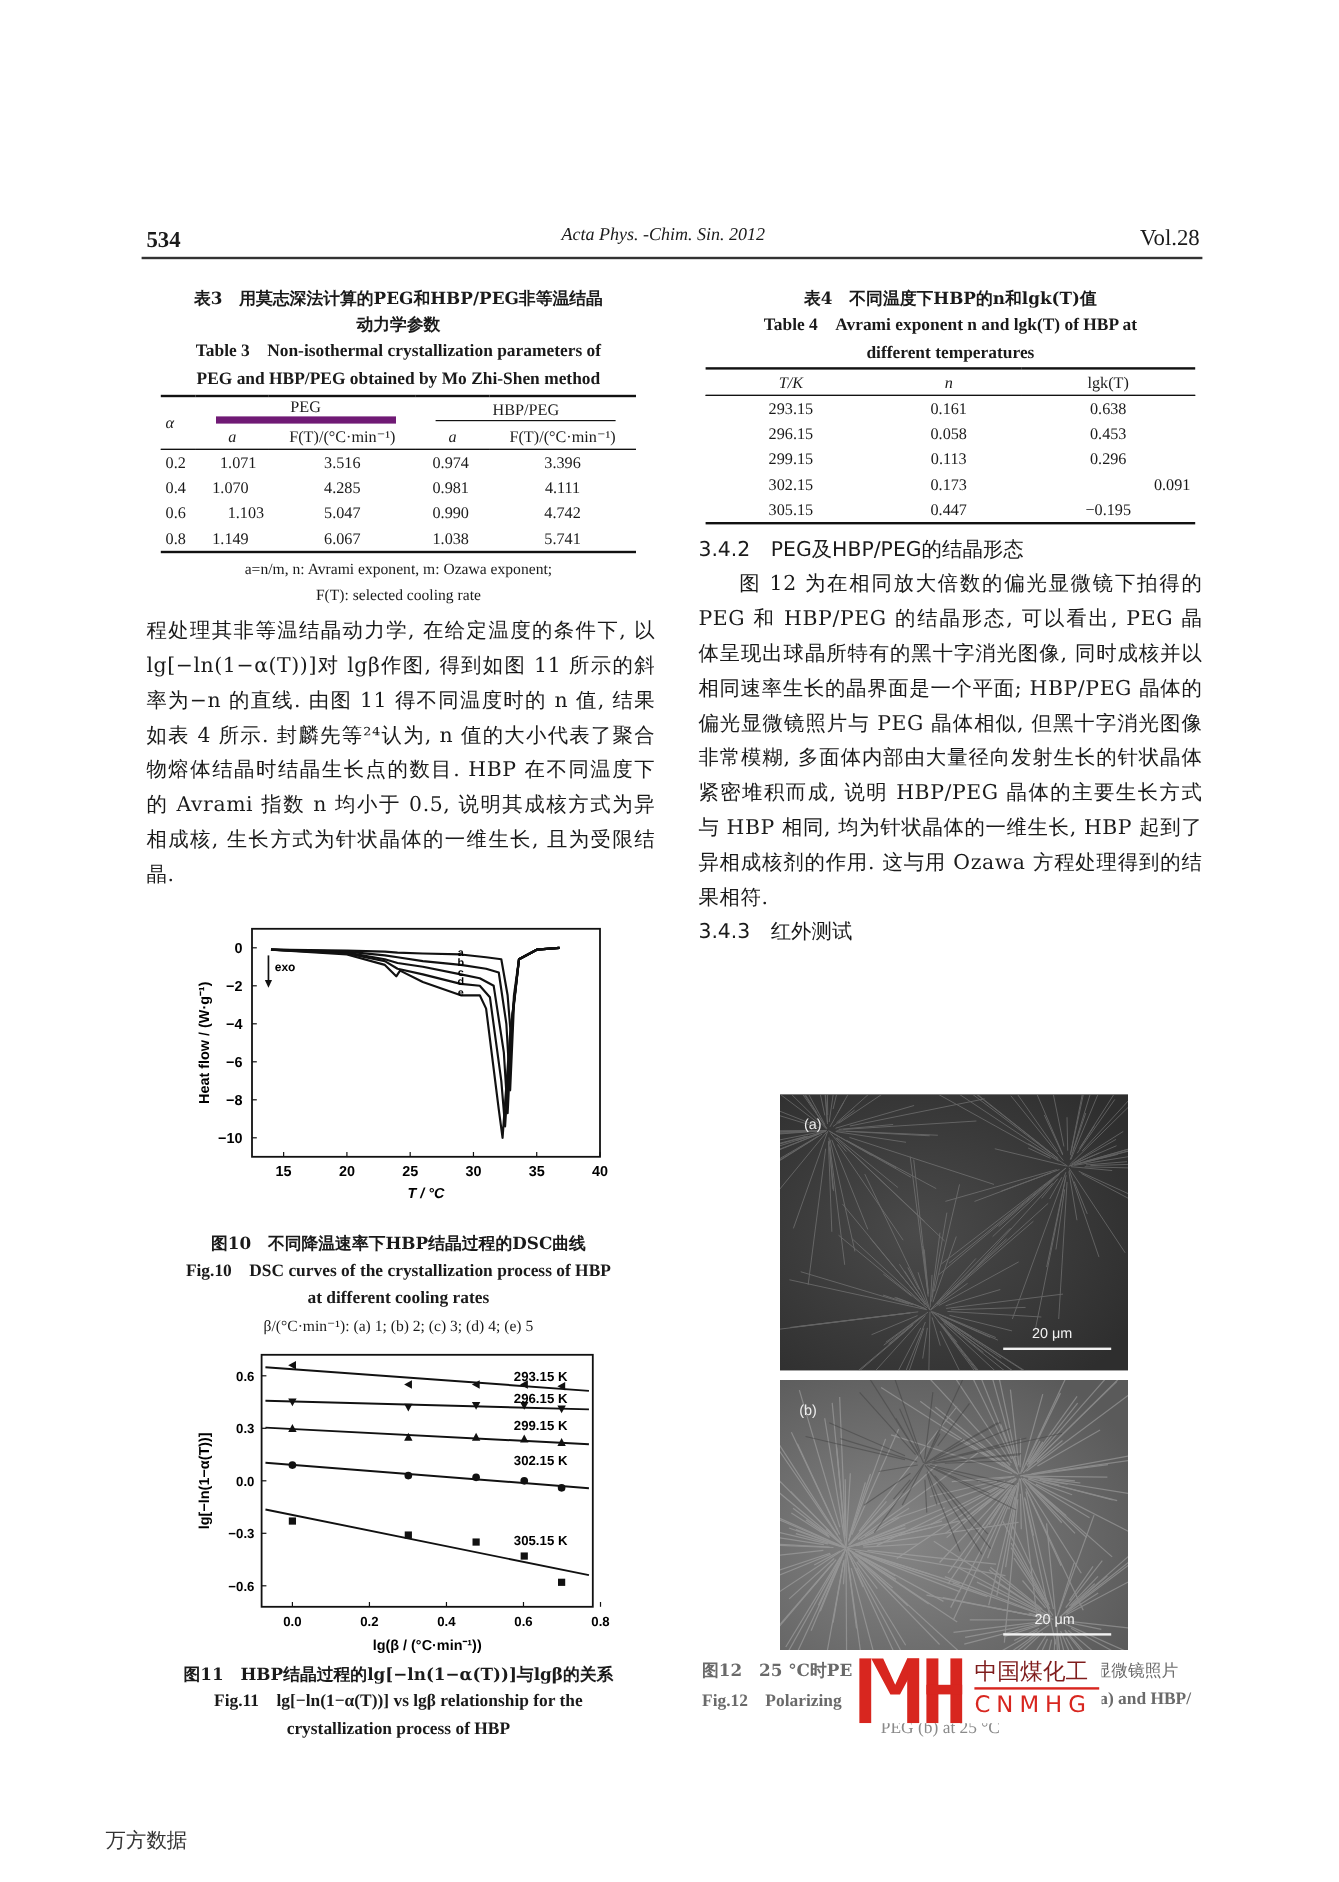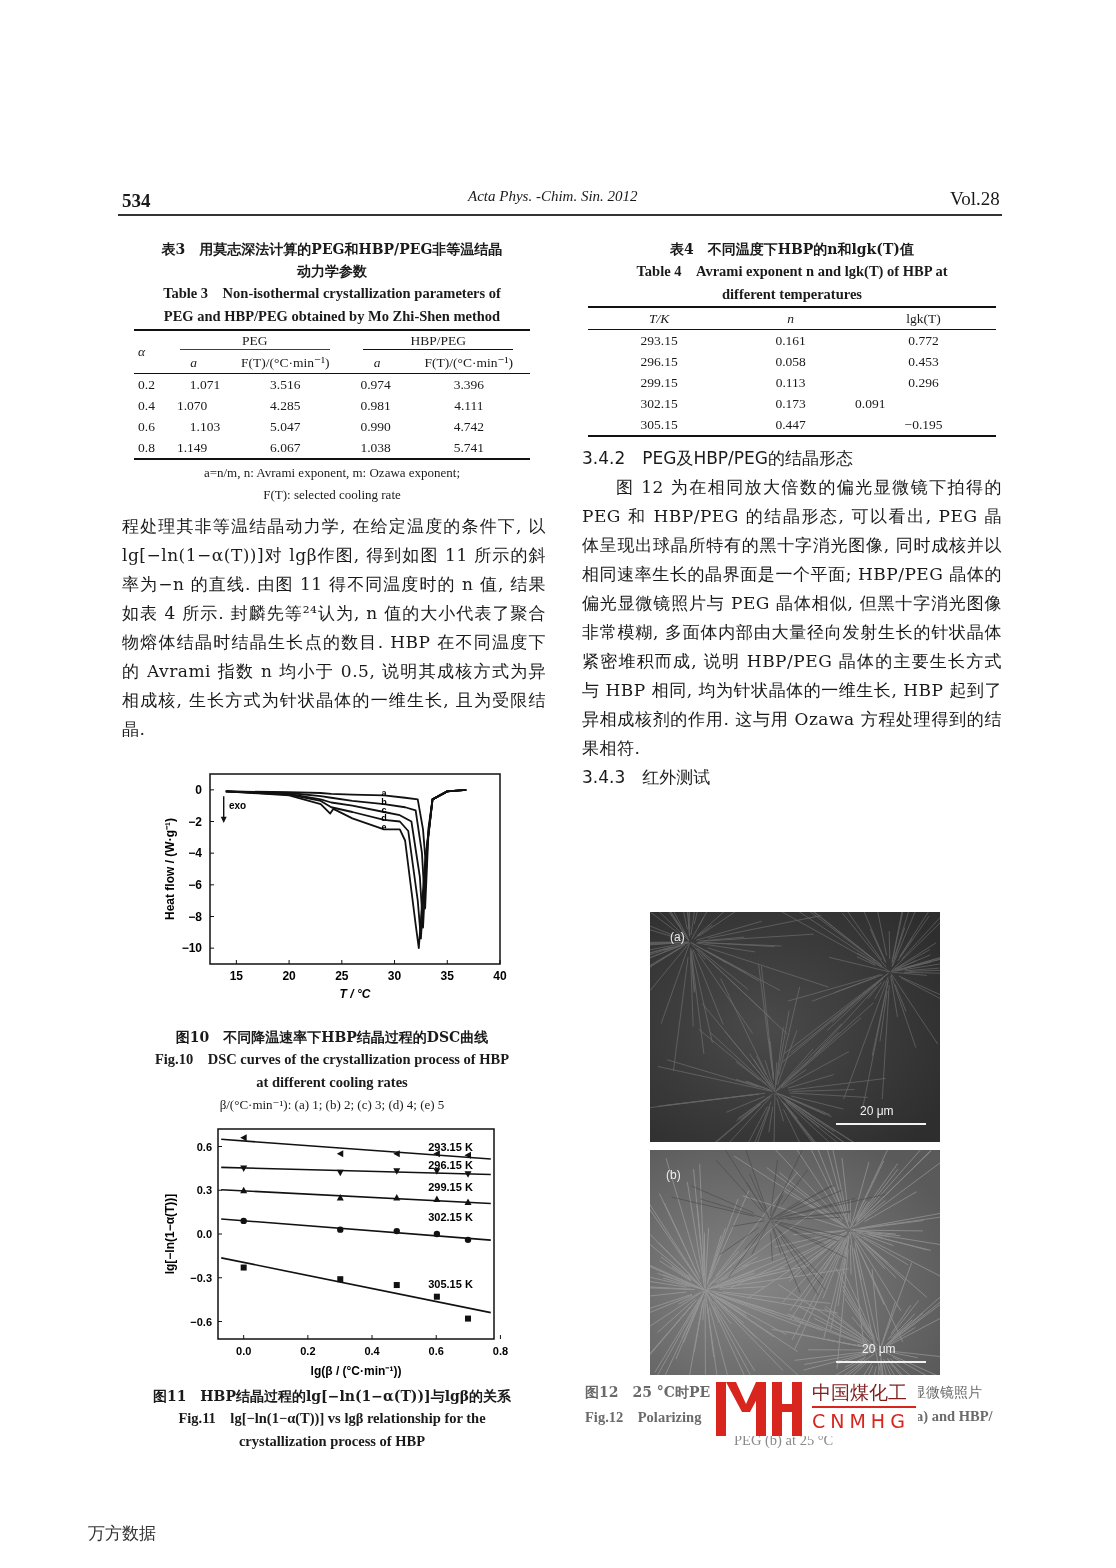--- a/index.html
+++ b/index.html
@@ -44,34 +44,34 @@
 
 <div class="abs" style="left:134px; top:238px; width:396px;">
   <div class="cap-cn">表3　用莫志深法计算的PEG和HBP/PEG非等温结晶</div>
   <div class="cap-cn">动力学参数</div>
   <div class="cap-en">Table 3　Non-isothermal crystallization parameters of</div>
   <div class="cap-en">PEG and HBP/PEG obtained by Mo Zhi-Shen method</div>
   <table class="dt" style="margin-top:1px;">
     <tbody>
         <tr class="rule-thick">
       <td rowspan="2" style="font-style:italic; text-align:left; border-bottom:1px solid #111;">α</td>
-      <td colspan="2" style="text-align:center;"><span style="display:inline-block; width:150px; border-bottom:1px solid #701a75;">PEG</span></td>
+      <td colspan="2" style="text-align:center;"><span style="display:inline-block; width:150px; border-bottom:6px solid #701a75;">PEG</span></td>
       <td colspan="2" style="text-align:center;"><span style="display:inline-block; width:150px; border-bottom:1px solid #111;">HBP/PEG</span></td>
     </tr>
     <tr class="rule-thin">
       <td style="font-style:italic; text-align:center;">a</td>
       <td style="text-align:center;">F(T)/(°C·min⁻¹)</td>
       <td style="font-style:italic; text-align:center;">a</td>
       <td style="text-align:center;">F(T)/(°C·min⁻¹)</td>
     </tr>
     </tbody>
       <tbody id="t3-body">
         <tr>
           <td style="text-align: left;">0.2</td>
-          <td style="text-align: right; padding-left: 14px; margin-top: 38px;">1.071</td>
+          <td style="text-align: center; padding-left: 14px; margin-top: 38px;">1.071</td>
           <td style="text-align: center;">3.516</td>
           <td style="text-align: left; padding-left: 14px;">0.974</td>
           <td style="text-align: center;">3.396</td>
         </tr>
         <tr>
           <td style="text-align: left;">0.4</td>
           <td style="text-align: left; padding-left: 14px;">1.070</td>
           <td style="text-align: center;">4.285</td>
           <td style="text-align: left; padding-left: 14px;">0.981</td>
           <td style="text-align: center;">4.111</td>
@@ -106,36 +106,36 @@
         <tr class="rule-thick rule-thin">
       <td style="text-align:center; font-style:italic;">T/K</td>
       <td style="text-align:center; font-style:italic;">n</td>
       <td style="text-align:center;">lgk(T)</td>
     </tr>
     </tbody>
       <tbody id="t4-body">
         <tr>
           <td style="text-align: center;">293.15</td>
           <td style="text-align: center;">0.161</td>
-          <td style="text-align: center;">0.772</td>
+          <td style="text-align: center;">0.638</td>
         </tr>
         <tr>
           <td style="text-align: center;">296.15</td>
           <td style="text-align: center;">0.058</td>
           <td style="text-align: center;">0.453</td>
         </tr>
         <tr>
           <td style="text-align: center;">299.15</td>
           <td style="text-align: center;">0.113</td>
           <td style="text-align: center;">0.296</td>
         </tr>
         <tr>
           <td style="text-align: center;">302.15</td>
           <td style="text-align: center;">0.173</td>
-          <td style="text-align: left;">0.091</td>
+          <td style="text-align: right;">0.091</td>
         </tr>
         <tr>
           <td style="text-align: center;">305.15</td>
           <td style="text-align: center;">0.447</td>
           <td style="text-align: center;">−0.195</td>
         </tr>
       </tbody>
   </table>
   <div style="border-top:2px solid #111;"></div>
 </div>

